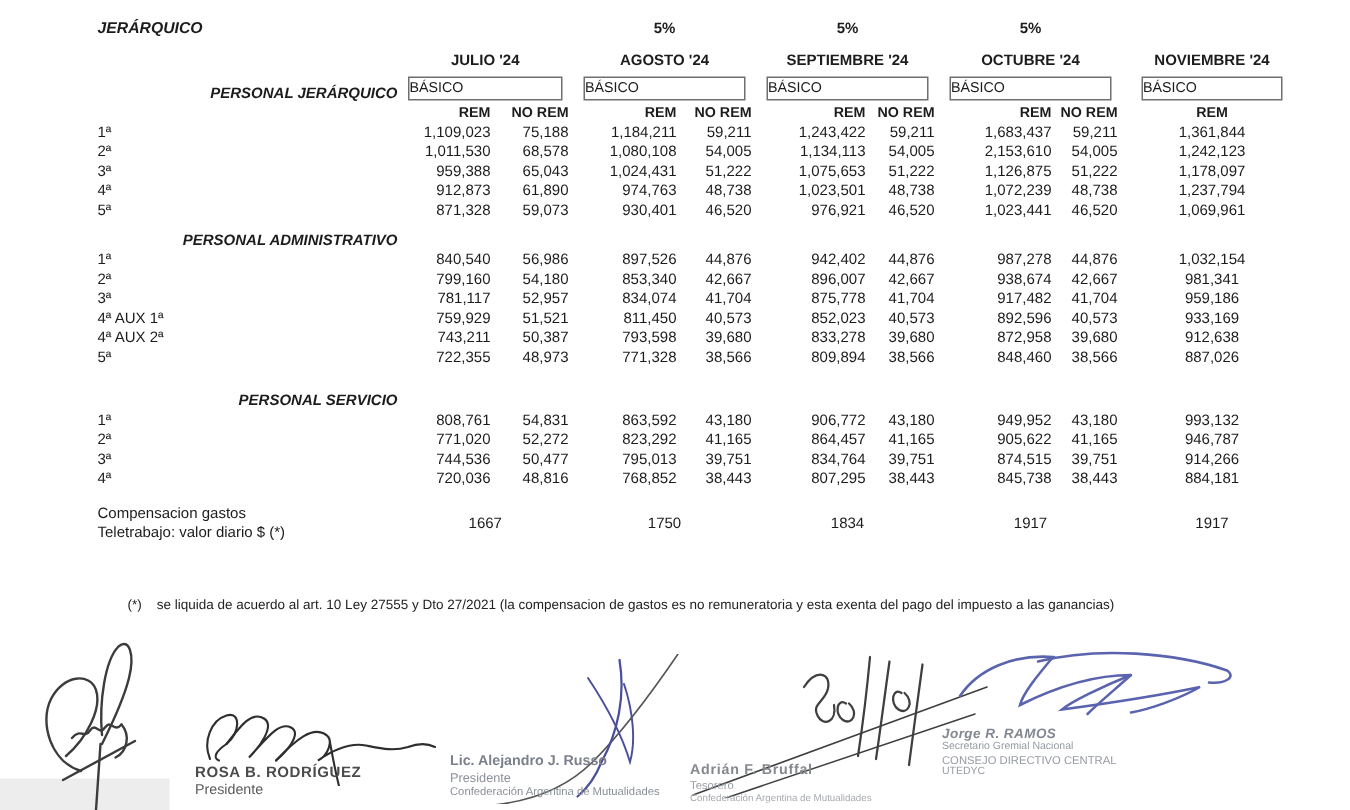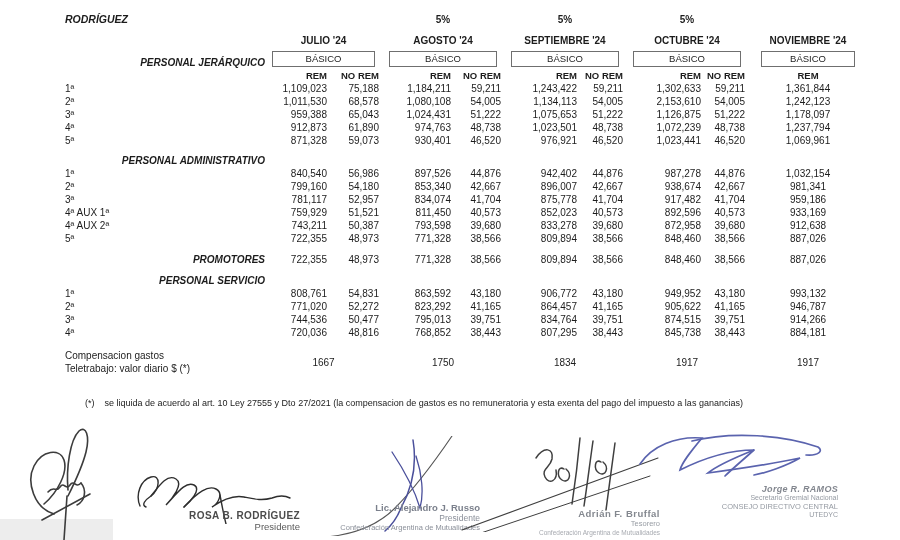--- a/index.html
+++ b/index.html
@@ -12,32 +12,32 @@
   table { border-collapse:collapse; table-layout:fixed; }
   td { font-size:10px; line-height:13px; vertical-align:bottom; padding:0; white-space:nowrap; overflow:visible; }
   td.cat { font-weight:bold; font-style:italic; font-size:10.5px; }
   td.section-title { font-weight:bold; font-style:italic; font-size:10px;text-align:right; }
   td.rowlbl { font-size:10px; }
   td.pct { font-weight:bold; text-align:center; font-size:10px; }
   td.month { font-weight:bold; text-align:center; font-size:10px; padding:8px 0 3px 0; }
   td.colhead { font-weight:bold; font-size:9.5px; text-align:right; padding-right:3px; }
   td.num { text-align:right; padding-right:3px; }
   td.nov { text-align:center; padding-right:0; }
-  .basico-box { border:1px solid #6f6f6f; text-align:center; font-size:9.5px; line-height:14px; margin:1px 7px 2px 7px; background:#fff; }
+  .basico-box { border:1px solid #6f6f6f; text-align:left; font-size:9.5px; line-height:14px; margin:1px 7px 2px 7px; background:#fff; }
   .basico-box.novbox { margin:1px 13px 2px 13px; }
   td.comp-label { font-size:10px; line-height:12.5px; vertical-align:middle; }
   td.comp-val { text-align:center; vertical-align:middle; font-size:10px; }
   .footnote { position:absolute; left:85px; top:398px; font-size:9px; color:#222; white-space:nowrap; }
   .footnote .mk { margin-right:10px; }
 
   .scan-patch { position:absolute; left:0; top:519px; width:113px; height:21px; background:#dedede; opacity:.55; }
 
   .sig { position:absolute; }
   .sig svg { display:block; }
-  .sigtext { text-align:right; }
+  .sigtext { text-align:left; }
   .sigtext .name { font-weight:bold; }
   .sigtext .line { }
 
   .sig1 { left:14px; top:424px; width:106px; height:116px; }
 
   .sig2 { left:130px; top:462px; width:170px; }
   .sig2 .sigtext { margin-top:-14px; }
   .sig2 .name { color:#4b4b4b; font-size:10px; letter-spacing:.4px; }
   .sig2 .line { color:#5a5a5a; font-size:9.5px; }
 
@@ -71,21 +71,21 @@
       <col style="width:72px">
         <col style="width:50px">
         <col style="width:76px">
       <col style="width:46px">
         <col style="width:78px">
         <col style="width:44px">
       <col style="width:120px">
     </colgroup>
     <tbody>
         <tr style="height: 14px;">
-          <td class="cat">RODRÍGUEZ</td>
+          <td class="cat">JERÁRQUICO</td>
           <td class="pct" colspan="2"></td>
           <td class="pct" colspan="2">5%</td>
           <td class="pct" colspan="2">5%</td>
           <td class="pct" colspan="2">5%</td>
           <td class="pct"></td>
         </tr>
         <tr>
           <td></td>
           <td class="month" colspan="2">JULIO '24</td>
           <td class="month" colspan="2">AGOSTO '24</td>
@@ -124,21 +124,21 @@
           <td class="colhead nov">REM</td>
         </tr>
         <tr style="height: 13px;">
           <td class="rowlbl">1ª</td>
           <td class="num">1,109,023</td>
           <td class="num">75,188</td>
           <td class="num">1,184,211</td>
           <td class="num">59,211</td>
           <td class="num">1,243,422</td>
           <td class="num">59,211</td>
-          <td class="num">1,302,633</td>
+          <td class="num">1,683,437</td>
           <td class="num">59,211</td>
           <td class="num nov">1,361,844</td>
         </tr>
         <tr style="height: 13px;">
           <td class="rowlbl">2ª</td>
           <td class="num">1,011,530</td>
           <td class="num">68,578</td>
           <td class="num">1,080,108</td>
           <td class="num">54,005</td>
           <td class="num">1,134,113</td>
@@ -262,32 +262,20 @@
           <td class="num">48,973</td>
           <td class="num">771,328</td>
           <td class="num">38,566</td>
           <td class="num">809,894</td>
           <td class="num">38,566</td>
           <td class="num">848,460</td>
           <td class="num">38,566</td>
           <td class="num nov">887,026</td>
         </tr>
         <tr style="height: 8px;"></tr>
-        <tr style="height: 13px;">
-          <td class="section-title">PROMOTORES</td>
-          <td class="num">722,355</td>
-          <td class="num">48,973</td>
-          <td class="num">771,328</td>
-          <td class="num">38,566</td>
-          <td class="num">809,894</td>
-          <td class="num">38,566</td>
-          <td class="num">848,460</td>
-          <td class="num">38,566</td>
-          <td class="num nov">887,026</td>
-        </tr>
         <tr style="height: 8px;"></tr>
         <tr style="height: 13px;">
           <td class="section-title">PERSONAL SERVICIO</td>
           <td class="num"></td>
           <td class="num"></td>
           <td class="num"></td>
           <td class="num"></td>
           <td class="num"></td>
           <td class="num"></td>
           <td class="num"></td>

